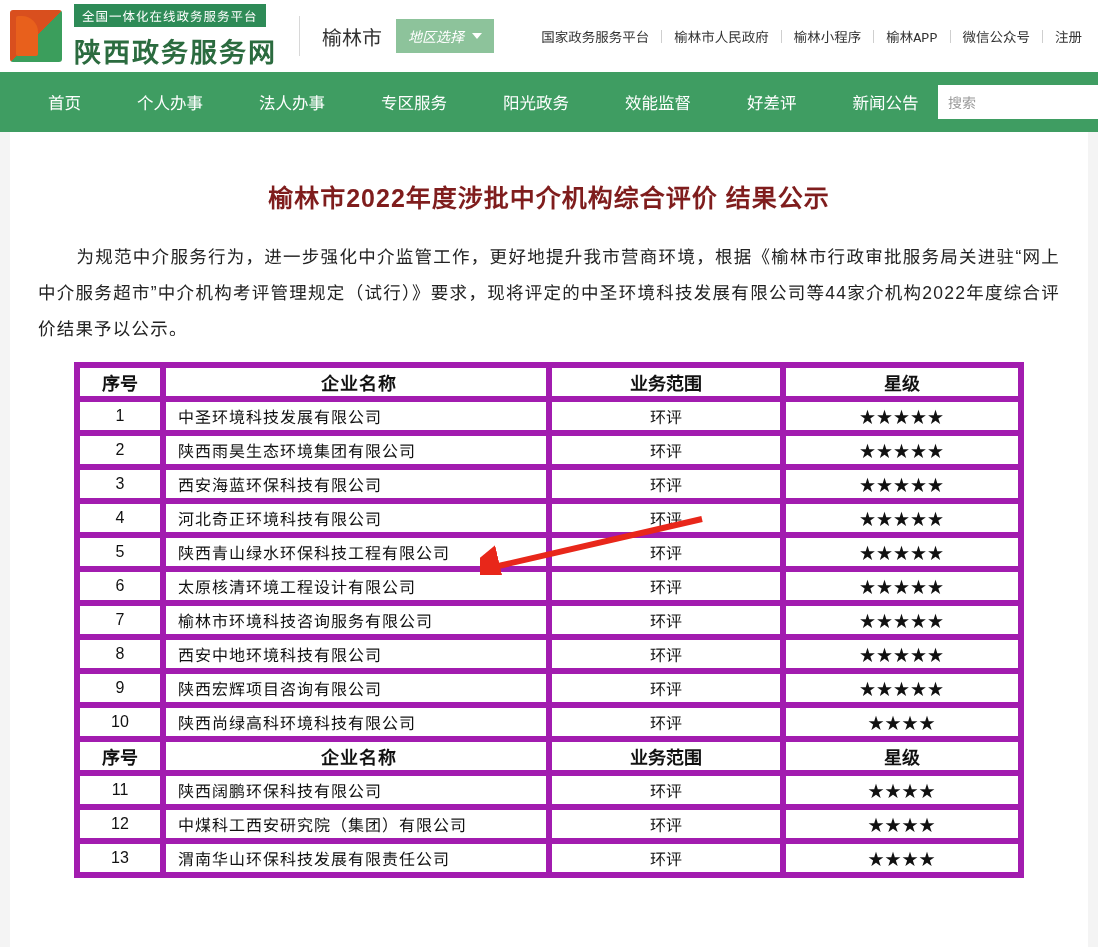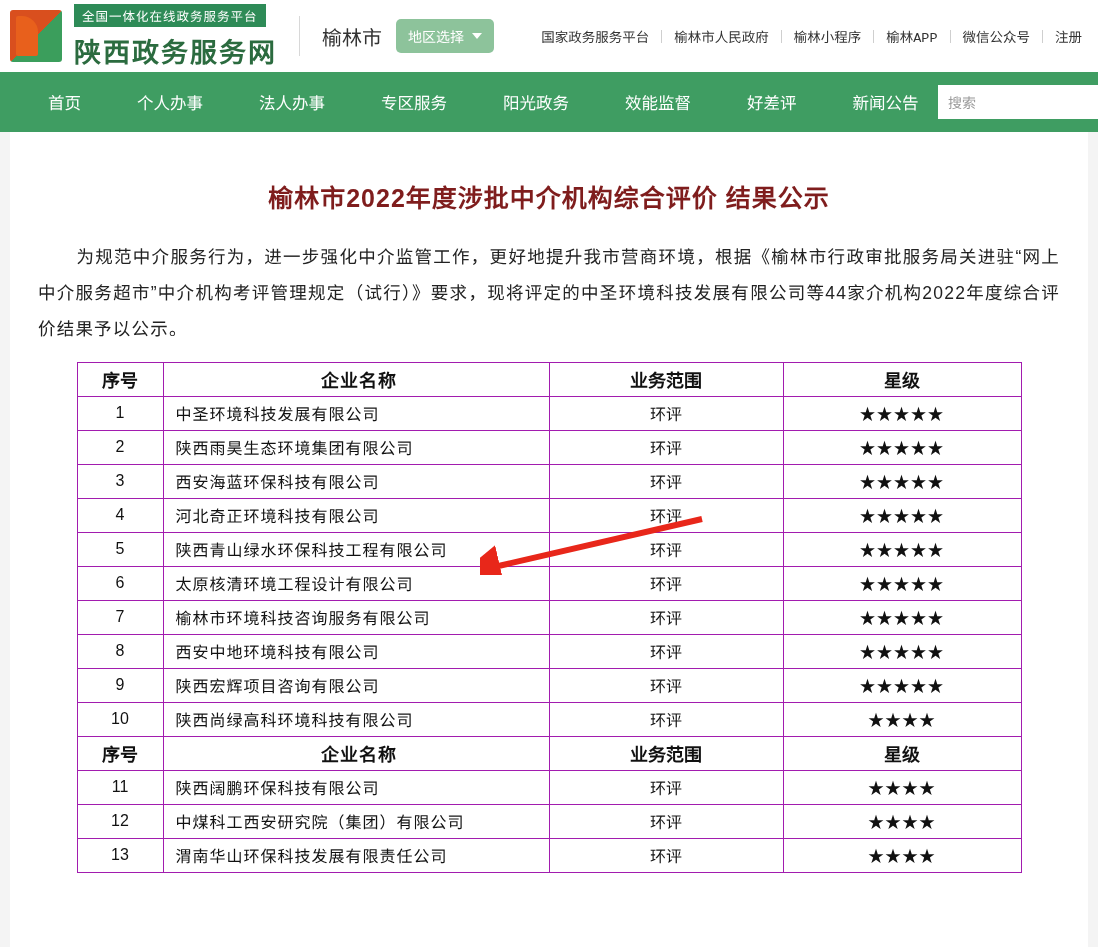--- a/index.html
+++ b/index.html
@@ -55,25 +55,26 @@
   .hdr-divider {
     width: 1px; height: 40px; background: #d8d8d8;
     margin: 0 22px;
   }
   .city-name { font-size: 20px; color: #333; margin-right: 14px; }
   .region-select {
     background: #8dc39b;
     color: #ffffff;
     font-size: 14px;
     padding: 7px 12px;
-    border-radius: 5px;
+    border-radius: 0;
     display: inline-flex;
     align-items: center;
     gap: 8px;
     cursor: pointer;
+    font-style: italic;
   }
   .caret-down {
     width: 0; height: 0;
     border-left: 5px solid transparent;
     border-right: 5px solid transparent;
     border-top: 6px solid #ffffff;
   }
   .hdr-links {
     margin-left: auto;
     display: flex;
@@ -156,21 +157,21 @@
   }
 
   
   table.result {
     border-collapse: collapse;
     width: 944px;
     margin: 0 auto;
     table-layout: fixed;
   }
   table.result td, table.result th {
-    border: 1px solid #a21caf;
+    border: 6px solid #a21caf;
     height: 34px;
     font-size: 16px;
     color: #111;
     padding: 0 6px;
   }
   table.result th {
     font-weight: bold;
     font-size: 18px;
     text-align: center;
   }

